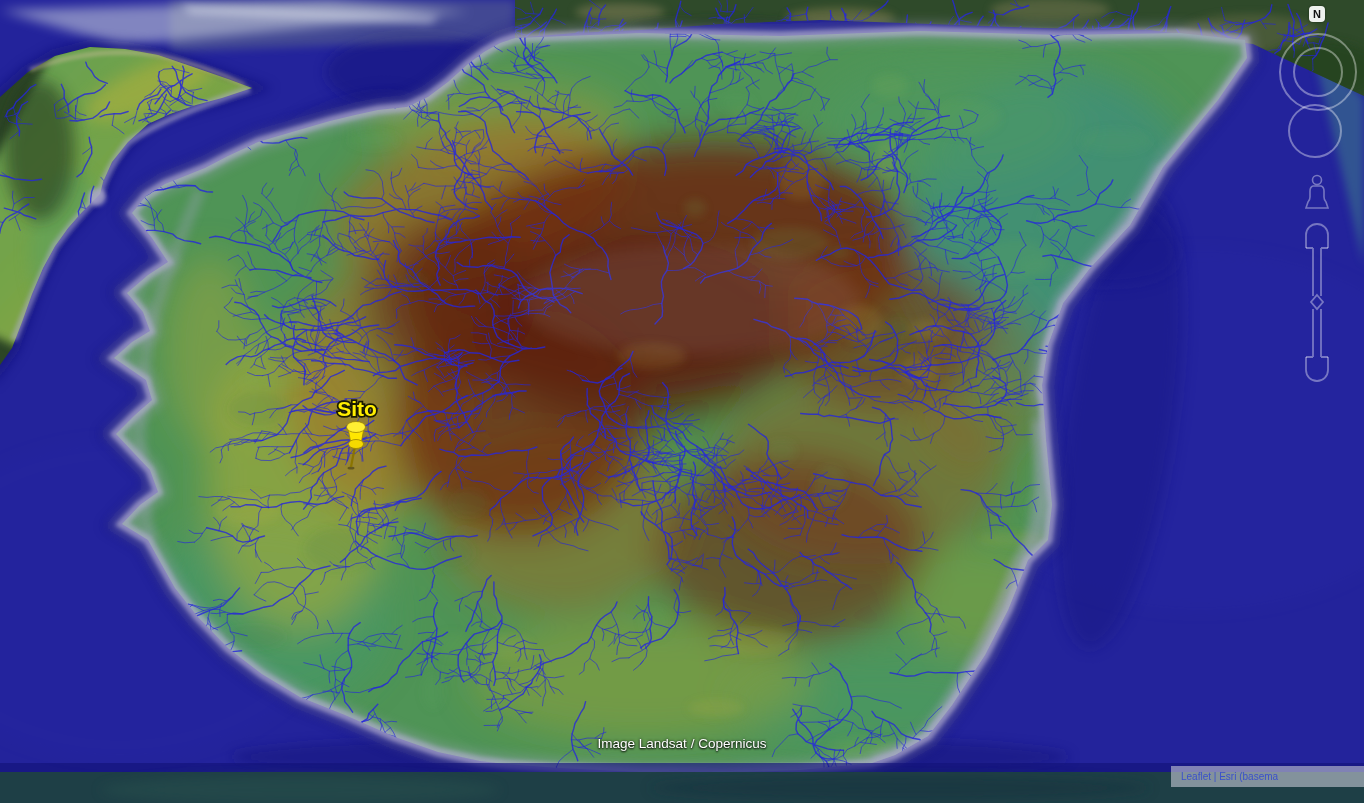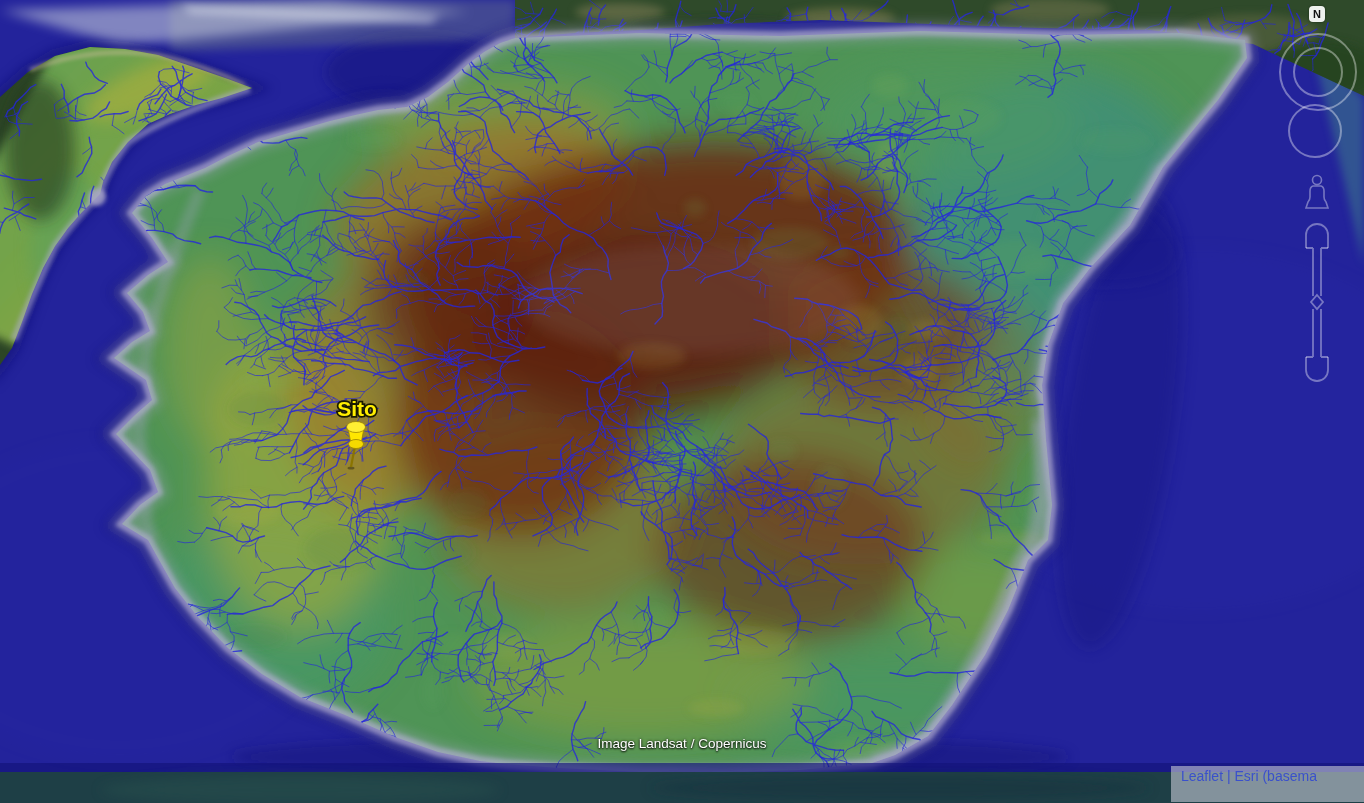--- a/index.html
+++ b/index.html
@@ -6,23 +6,23 @@
   .stage{position:relative;width:1364px;height:803px;overflow:hidden;
          font-family:"Liberation Sans",sans-serif;background:#23239b;}
   .stage svg{position:absolute;left:0;top:0;}
   .n-badge{position:absolute;left:1309px;top:6px;width:16px;height:16px;
            background:rgba(255,255,255,.92);border-radius:4px;color:#111;
            font-size:11px;font-weight:bold;text-align:center;line-height:16px;
            box-shadow:0 0 2px rgba(0,0,0,.5);}
   .attrib{position:absolute;left:0;top:735px;width:100%;text-align:center;
           color:#fff;font-size:13.5px;line-height:17px;
           text-shadow:0 1px 2px #000,0 0 3px rgba(0,0,0,.8);}
-  .leaflet-bar{position:absolute;left:1171px;top:766px;width:193px;height:36px;
+  .leaflet-bar{position:absolute;left:1171px;top:766px;width:193px;height:21px;
           background:rgba(198,202,214,.6);overflow:hidden;white-space:nowrap;
-          color:#3a50cc;font-size:14px;line-height:21px;padding-left:10px;
+          color:#3a50cc;font-size:10px;line-height:21px;padding-left:10px;
           box-sizing:border-box;z-index:2;}
   .ge-logo{position:absolute;left:1134px;top:748px;z-index:3;
           font-size:30px;letter-spacing:1px;color:rgba(248,248,250,.97);
           text-shadow:0 1px 3px rgba(0,0,0,.45);}
 </style>
 </head>
 <body>
 
 <div class="stage">
 

